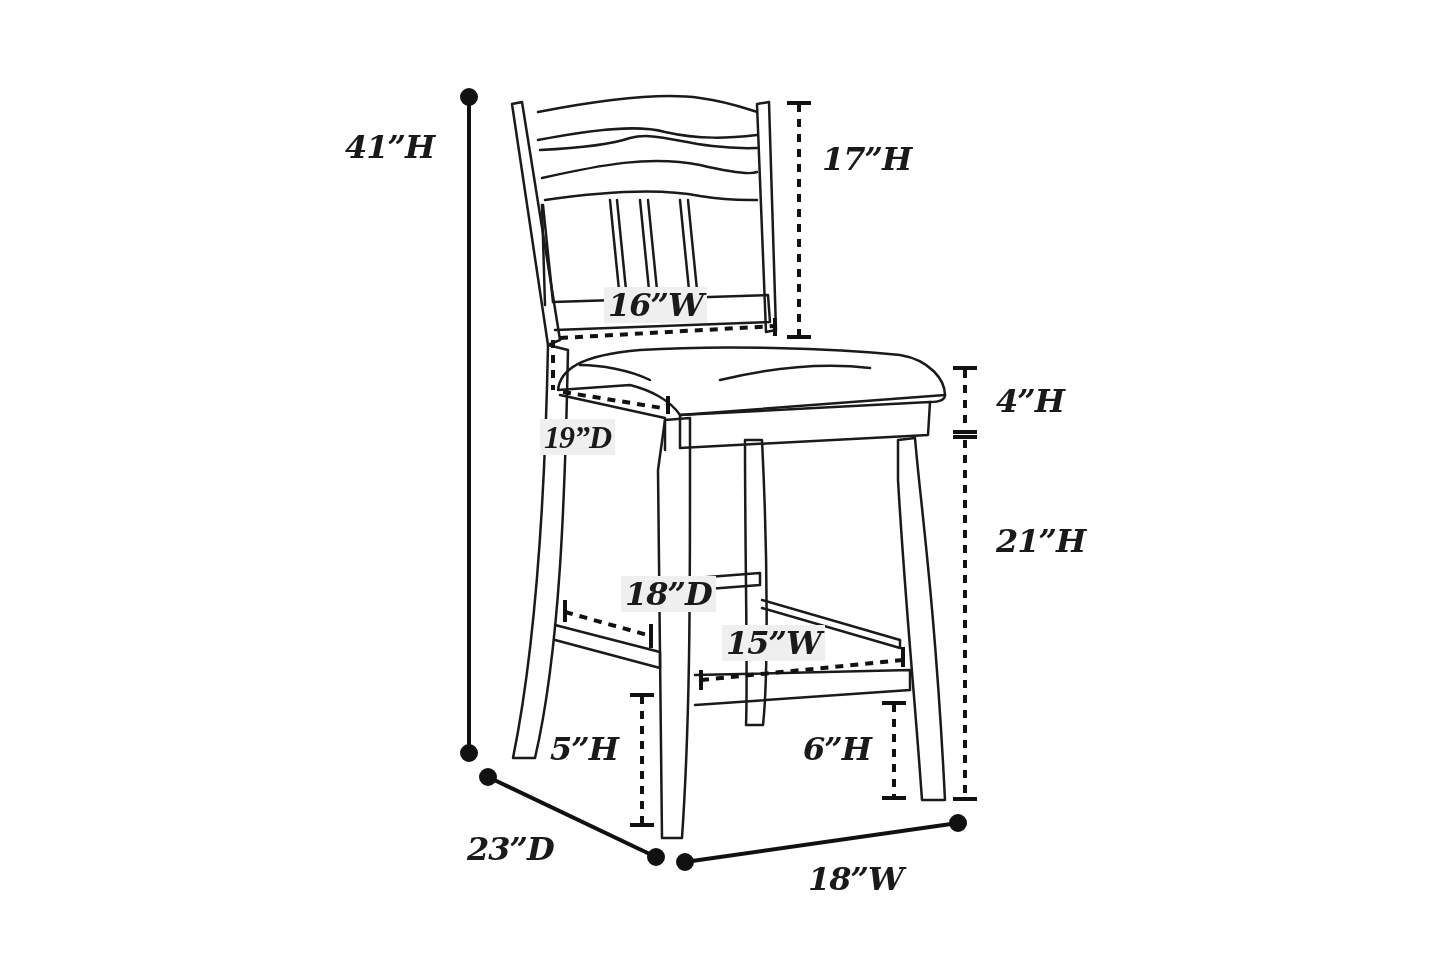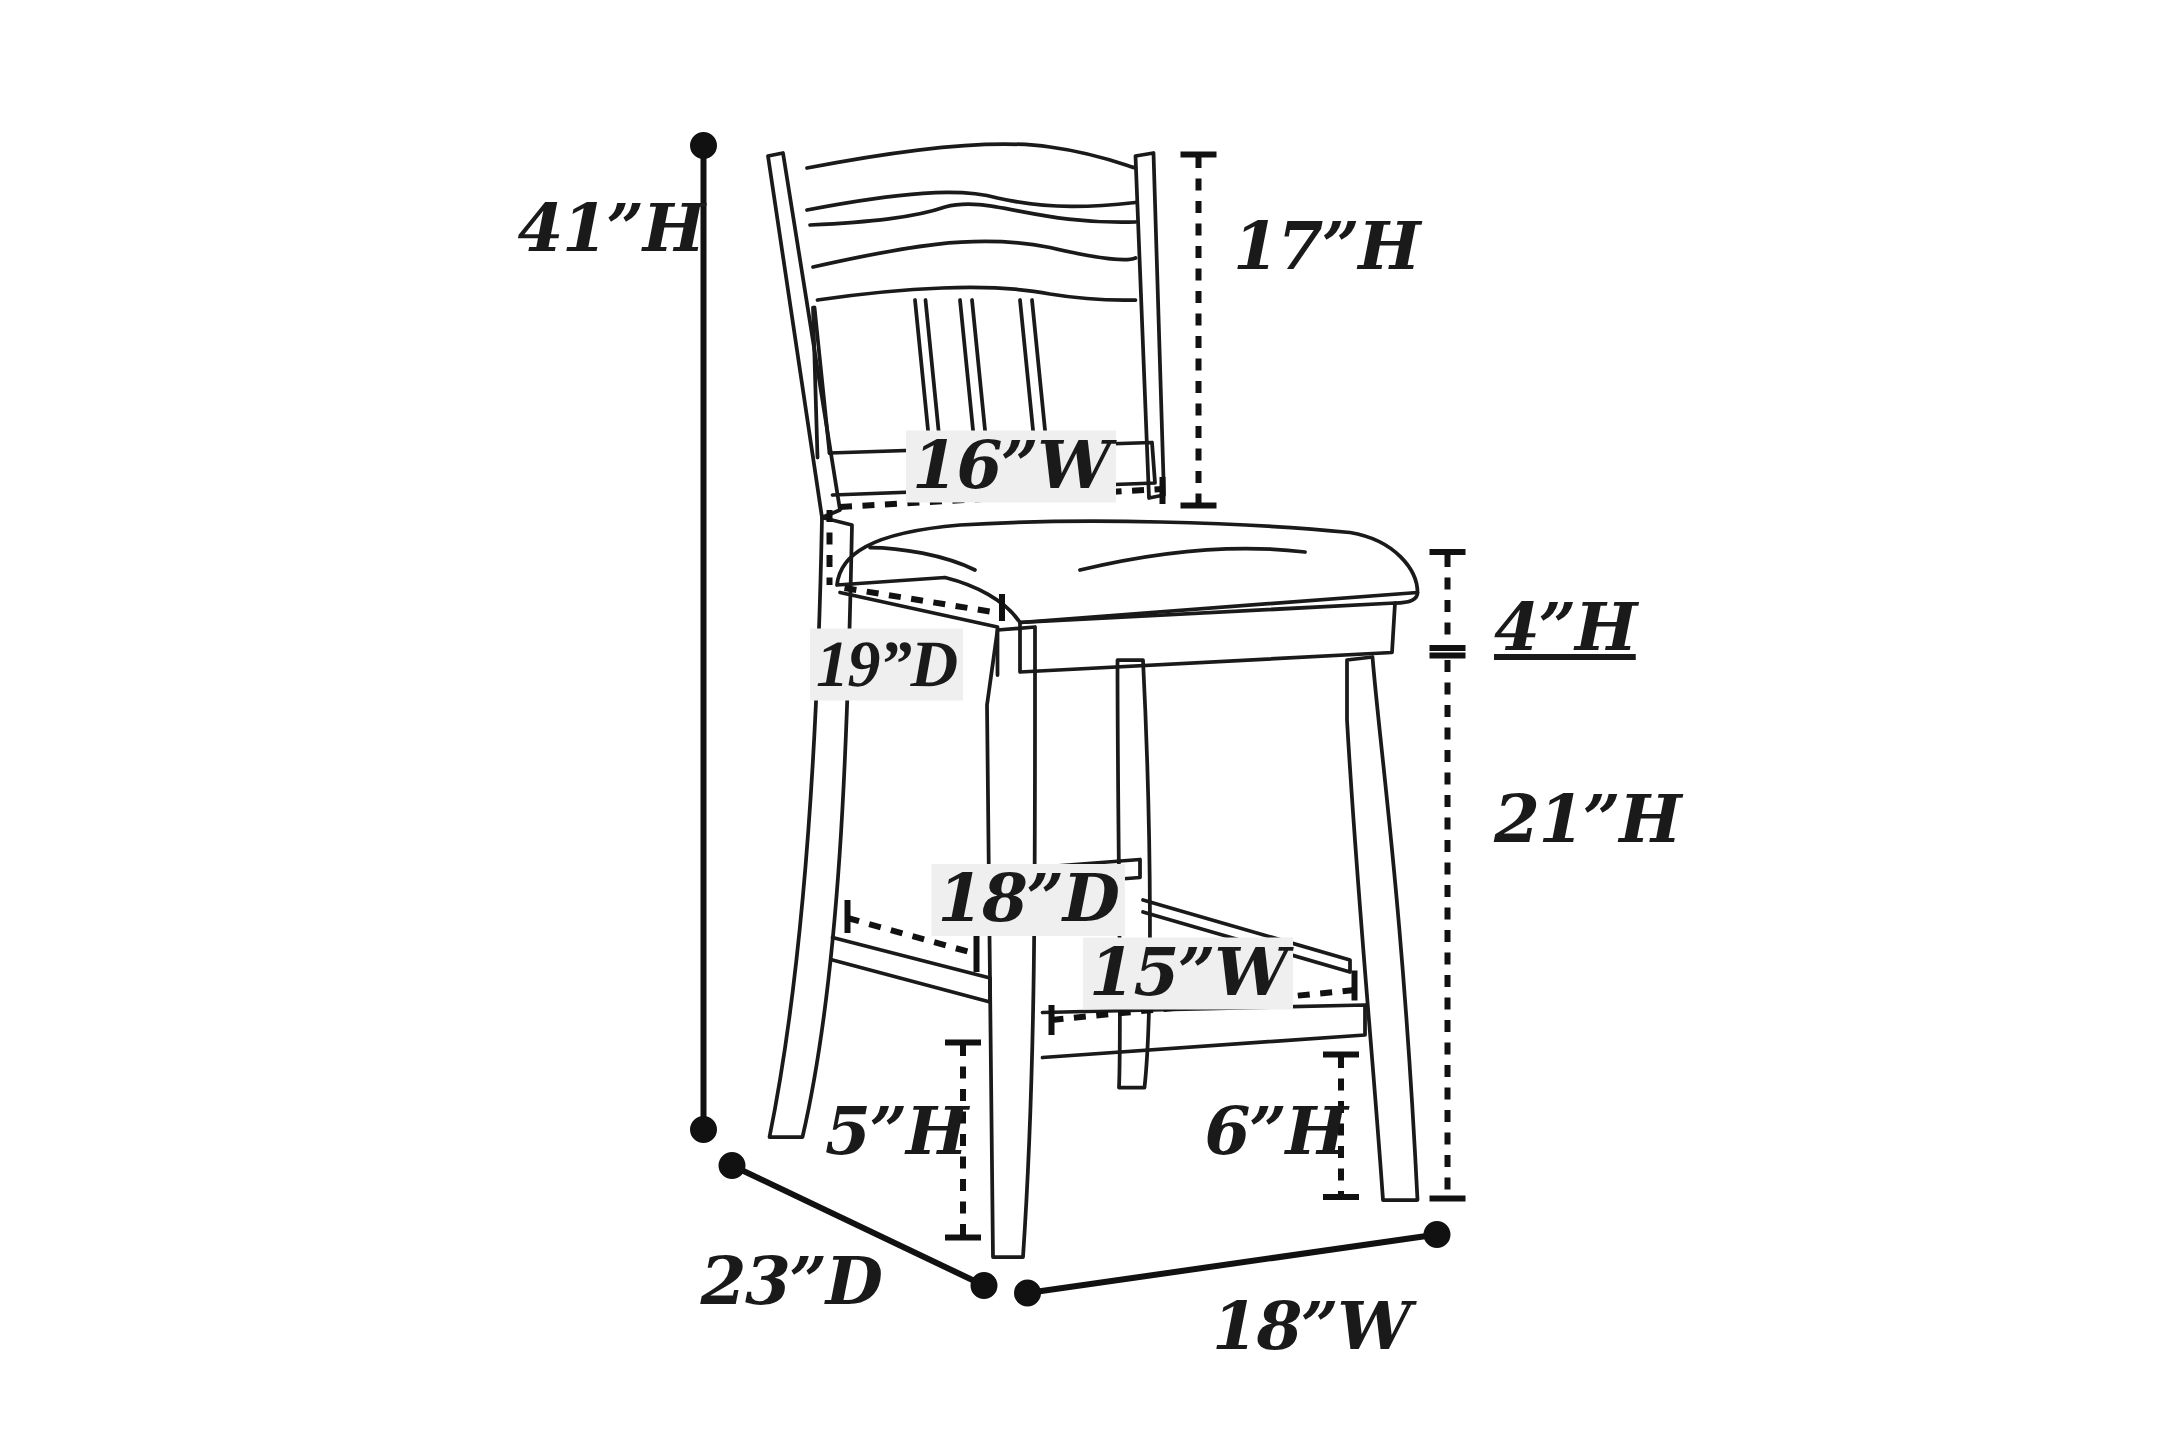--- a/index.html
+++ b/index.html
@@ -1,18 +1,18 @@
 <!DOCTYPE html>
 <html><head>
 <meta charset="utf-8">
 <style>
   html, body { margin: 0; padding: 0; background: #ffffff; }
   body { width: 1445px; height: 963px; position: relative; overflow: hidden; font-family: "DejaVu Serif", serif; }
   svg { position: absolute; left: 0; top: 0; }
-  .lbl { position: absolute; font-family: "DejaVu Serif", serif; font-weight: bold; font-style: italic; font-size: 44px; color: #1a1a1a; white-space: nowrap; line-height: 1; letter-spacing: -1px; }
+  .lbl { position: absolute; font-family: "DejaVu Serif", serif; font-weight: bold; font-style: italic; font-size: 32px; color: #1a1a1a; white-space: nowrap; line-height: 1; letter-spacing: -1px; }
   .lbl.bg { background: #efefef; padding: 2px 4px; }
 </style>
 </head>
 <body>
 
 <svg width="1445" height="963" viewBox="0 0 1445 963">
   <g fill="none" stroke="#1a1a1a" stroke-width="2.5" stroke-linecap="round" stroke-linejoin="round">
 
     <path d="M512 104 L522 102 L560 340 L548 345 Z"></path>
     <path d="M757 104 L769 102 L776 330 L766 332 Z"></path>
@@ -96,20 +96,20 @@
     <line x1="701" y1="670" x2="701" y2="690"></line>
     <line x1="651" y1="624" x2="651" y2="648"></line>
     <line x1="565" y1="600" x2="565" y2="622"></line>
   </g>
 </svg>
 
 <div class="lbl" style="left:345px;top:131px;">41”H</div>
 <div class="lbl" style="left:822px;top:113px;margin-top:30px;">17”H</div>
 <div class="lbl bg" style="left:604px;top:287px;">16”W</div>
 <div class="lbl bg" style="left:540px;top:419px;font-family:Liberation Serif, serif;">19”D</div>
-<div class="lbl" style="left:996px;top:397px;text-decoration:underline;">4”H</div>
+<div class="lbl" style="left:996px;top:385px;">4”H</div>
 <div class="lbl" style="left:996px;top:525px;">21”H</div>
 <div class="lbl bg" style="left:582px;top:576px;margin-left:39px;">18”D</div>
 <div class="lbl bg" style="left:722px;top:625px;">15”W</div>
 <div class="lbl" style="left:550px;top:733px;">5”H</div>
 <div class="lbl" style="left:803px;top:733px;">6”H</div>
 <div class="lbl" style="left:467px;top:833px;">23”D</div>
 <div class="lbl" style="left:808px;top:863px;">18”W</div>
 
 </body></html>

